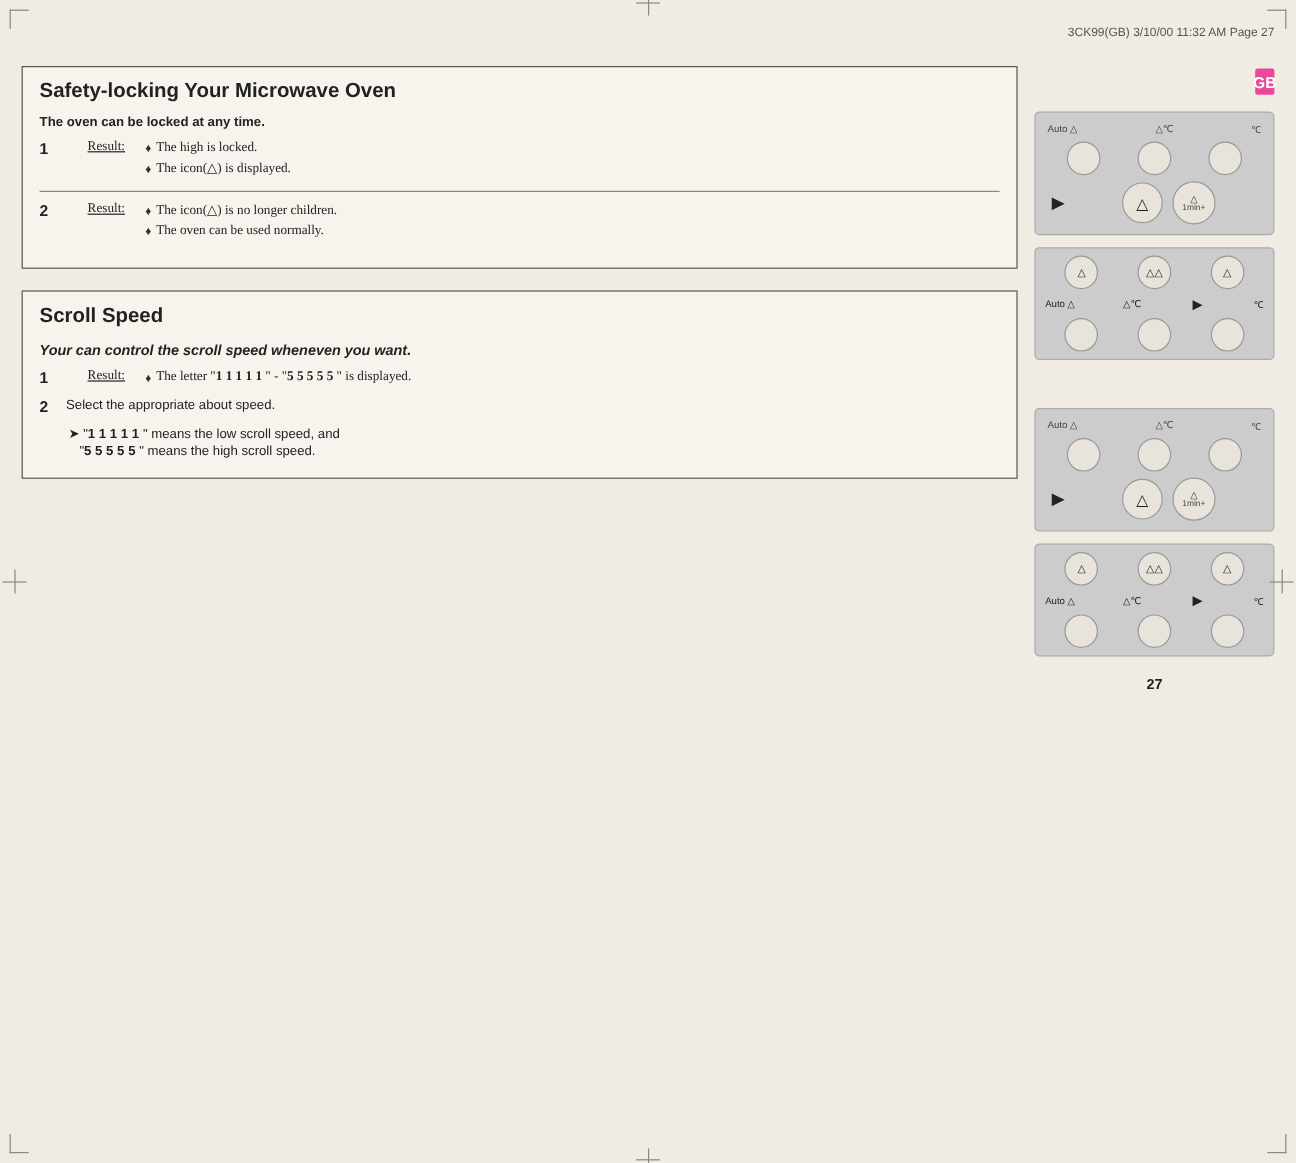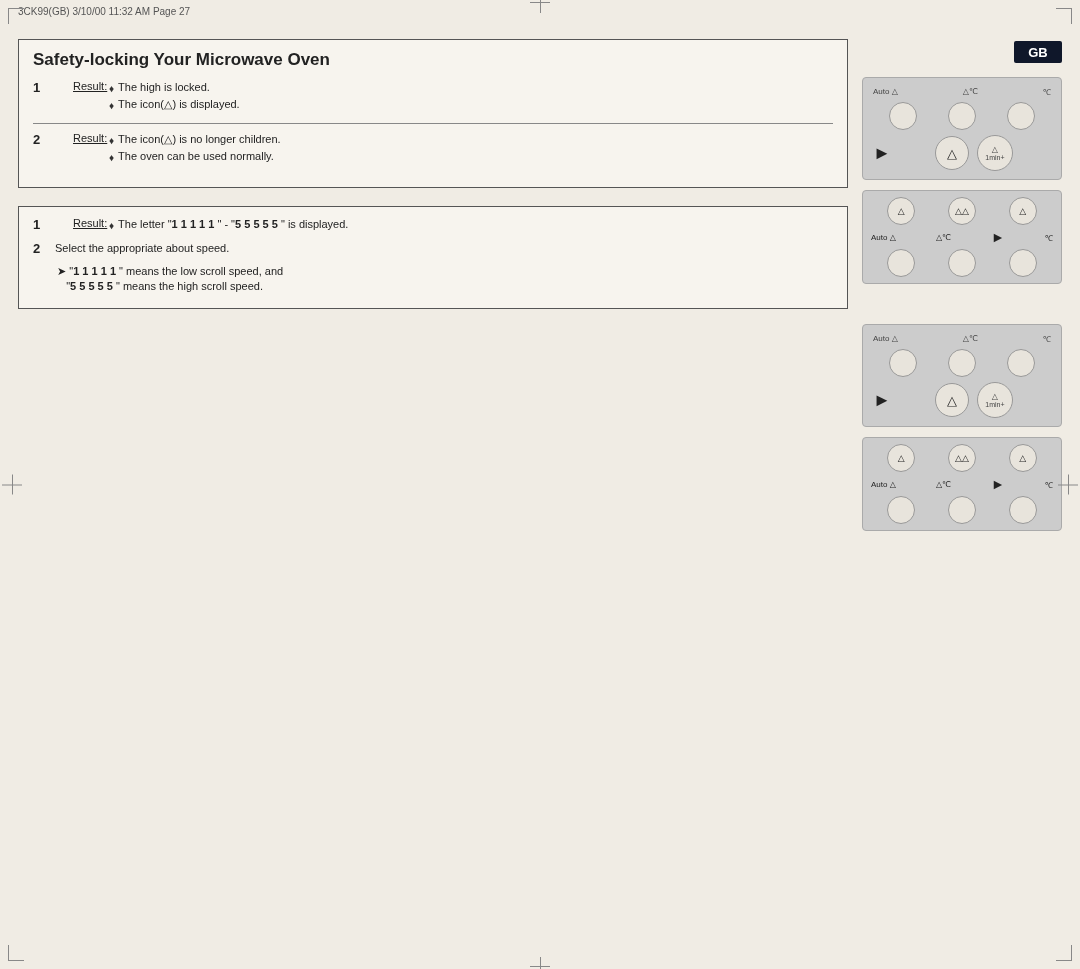--- a/index.html
+++ b/index.html
@@ -12,22 +12,23 @@
       color: #222;
       display: flex;
       flex-direction: column;
       overflow: hidden;
     }
     .page-header {
       font-size: 10px;
       color: #555;
       padding: 6px 18px;
       display: flex;
-      justify-content: flex-start;
+      justify-content: flex-end;
       border-bottom: none;
+      margin-top: 16px;
     }
     .main-layout {
       display: flex;
       flex: 1;
       padding: 16px 18px 10px 18px;
       gap: 14px;
     }
     .left-column {
       flex: 1;
       display: flex;
@@ -72,23 +73,24 @@
     }
     .step-content {
       flex: 1;
     }
     .step-text {
       margin-bottom: 3px;
       line-height: 1.4;
     }
     .result-row {
       display: flex;
-      gap: 0;
+      gap: 12px;
       margin-left: 18px;
       margin-bottom: 2px;
+      font-family: Liberation Serif, serif;
     }
     .result-label {
       font-size: 12px;
       text-decoration: underline;
       min-width: 36px;
     }
     .result-items {
       display: flex;
       flex-direction: column;
       gap: 1px;
@@ -110,25 +112,25 @@
       margin: 8px 0;
     }
     .arrow-text {
       font-size: 14px;
       margin-left: 16px;
       margin-bottom: 2px;
     }
 
     
     .gb-badge {
-      background: #0f172a;
+      background: #ec4899;
       color: #fff;
       font-weight: bold;
       font-size: 13px;
-      width: 48px;
+      width: 16px;
       height: 22px;
       display: flex;
       align-items: center;
       justify-content: center;
       margin-left: auto;
       border-radius: 2px;
       margin-bottom: 4px;
     }
     .microwave-panel {
       background: #ccc;
@@ -284,20 +286,21 @@
   <span>3CK99(GB)   3/10/00  11:32 AM   Page 27</span>
 </div>
 
 <div class="main-layout">
 
   <div class="left-column">
 
     <div class="section-box">
       <div class="section-title">Safety-locking Your Microwave Oven</div>
 
+      <p class="small-text" style="font-weight:bold; margin-bottom:8px;">The oven can be locked at any time.</p>
 
       <div class="step-row">
         <div class="step-num">1</div>
         <div class="step-content">
           <div class="result-row">
             <span class="result-label small-text">Result:</span>
             <div class="result-items">
               <div class="result-item small-text">
                 <span class="diamond">♦</span>
                 <span>The high is locked.</span>
@@ -327,21 +330,23 @@
                 <span class="diamond">♦</span>
                 <span>The oven can be used normally.</span>
               </div>
             </div>
           </div>
         </div>
       </div>
     </div>
 
     <div class="section-box">
-
+      <div class="section-title">Scroll Speed</div>
+
+      <p class="intro-bold">Your can control the scroll speed wheneven you want.</p>
 
       <div class="step-row">
         <div class="step-num">1</div>
         <div class="step-content">
           <div class="result-row">
             <span class="result-label small-text">Result:</span>
             <div class="result-items">
               <div class="result-item small-text">
                 <span class="diamond">♦</span>
                 <span>The letter "<strong>1 1 1 1 1</strong> " - "<strong>5 5 5 5 5</strong> " is displayed.</span>
@@ -455,15 +460,16 @@
         <span style="font-size:14px;">►</span>
         <span>℃</span>
       </div>
       <div class="panel-icons-row" style="margin-top:4px;">
         <div class="panel-btn"></div>
         <div class="panel-btn"></div>
         <div class="panel-btn"></div>
       </div>
     </div>
 
+    <div class="page-number">27</div>
 
   </div>
 </div>
 
 </body></html>

